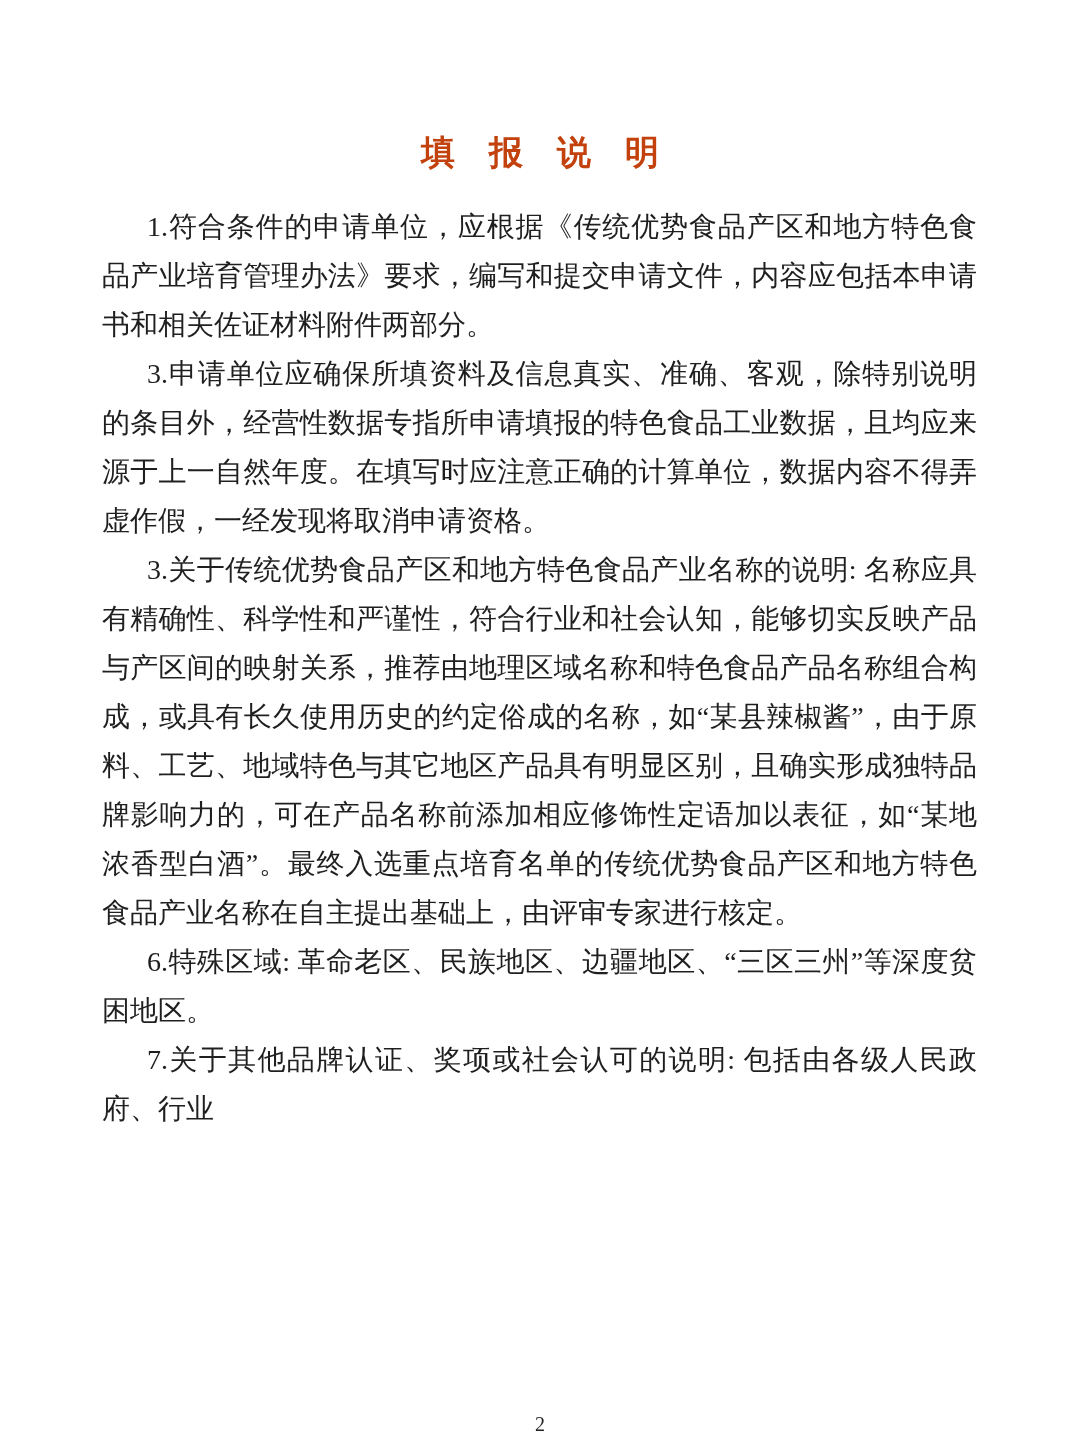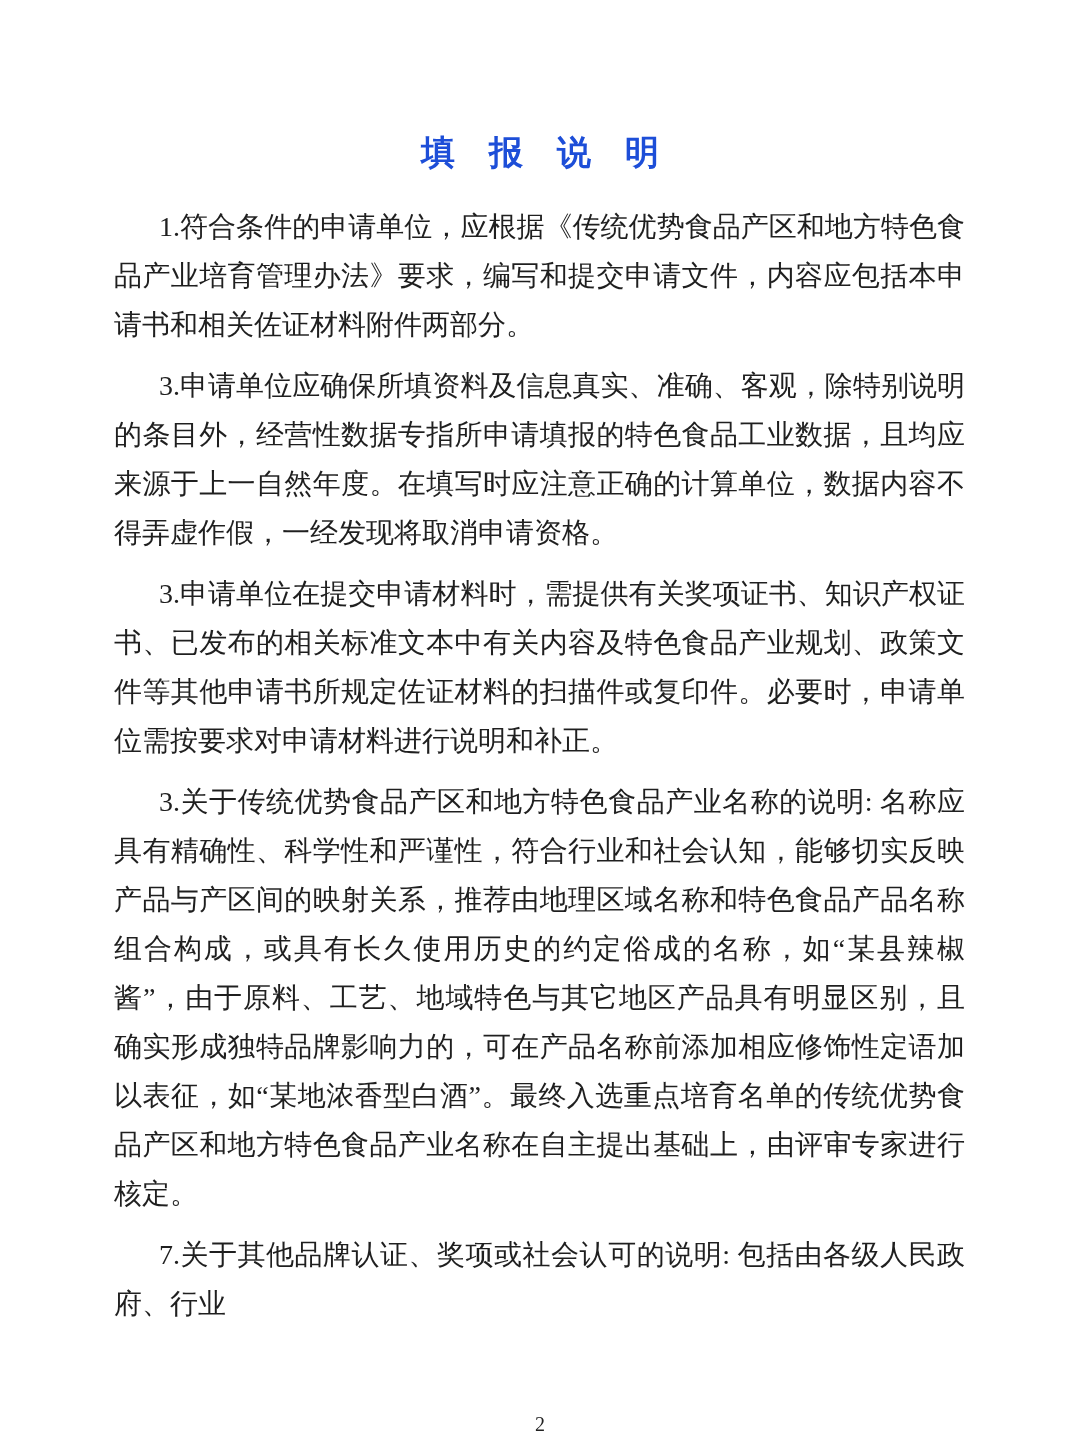--- a/index.html
+++ b/index.html
@@ -18,30 +18,30 @@
     overflow: hidden;
     box-sizing: border-box;
   }
   .doc-title {
     margin: 0;
     padding-top: 132px;
     text-align: center;
     font-size: 34px;
     line-height: 42px;
     font-weight: bold;
-    color: #1d4ed8;
+    color: #c2410c;
   }
   .doc-body {
     margin: 28px 103px 0 102px;
     font-size: 28px;
     line-height: 49px;
     text-align: justify;
   }
   .doc-body p {
-    margin: 12px;
+    margin: 0;
     padding: 0;
     text-indent: 45px;
     word-break: break-all;
     font-family: Liberation Serif, serif;
   }
   .page-number {
     position: absolute;
     left: 0;
     right: 0;
     top: 1412px;
@@ -54,20 +54,20 @@
 </head>
 <body>
 
 <div class="page">
 
   <h1 class="doc-title">填　报　说　明</h1>
 
   <div class="doc-body">
     <p>1.符合条件的申请单位，应根据《传统优势食品产区和地方特色食品产业培育管理办法》要求，编写和提交申请文件，内容应包括本申请书和相关佐证材料附件两部分。</p>
     <p>3.申请单位应确保所填资料及信息真实、准确、客观，除特别说明的条目外，经营性数据专指所申请填报的特色食品工业数据，且均应来源于上一自然年度。在填写时应注意正确的计算单位，数据内容不得弄虚作假，一经发现将取消申请资格。</p>
-    <p>3.申请单位在提交申请材料时，需提供有关奖项证书、知识产权证书、已发布的相关标准文本中有关内容及特色食品产业规划、政策文件等其他申请书所规定佐证材料的扫描件或复印件。必要时，申请单位需按要求对申请材料进行说明和补正。</p>
     <p>3.关于传统优势食品产区和地方特色食品产业名称的说明: 名称应具有精确性、科学性和严谨性，符合行业和社会认知，能够切实反映产品与产区间的映射关系，推荐由地理区域名称和特色食品产品名称组合构成，或具有长久使用历史的约定俗成的名称，如“某县辣椒酱”，由于原料、工艺、地域特色与其它地区产品具有明显区别，且确实形成独特品牌影响力的，可在产品名称前添加相应修饰性定语加以表征，如“某地浓香型白酒”。最终入选重点培育名单的传统优势食品产区和地方特色食品产业名称在自主提出基础上，由评审专家进行核定。</p>
+    <p>6.特殊区域: 革命老区、民族地区、边疆地区、“三区三州”等深度贫困地区。</p>
     <p>7.关于其他品牌认证、奖项或社会认可的说明: 包括由各级人民政府、行业</p>
   </div>
 
   <div class="page-number">2</div>
 
 </div>
 
 </body></html>

